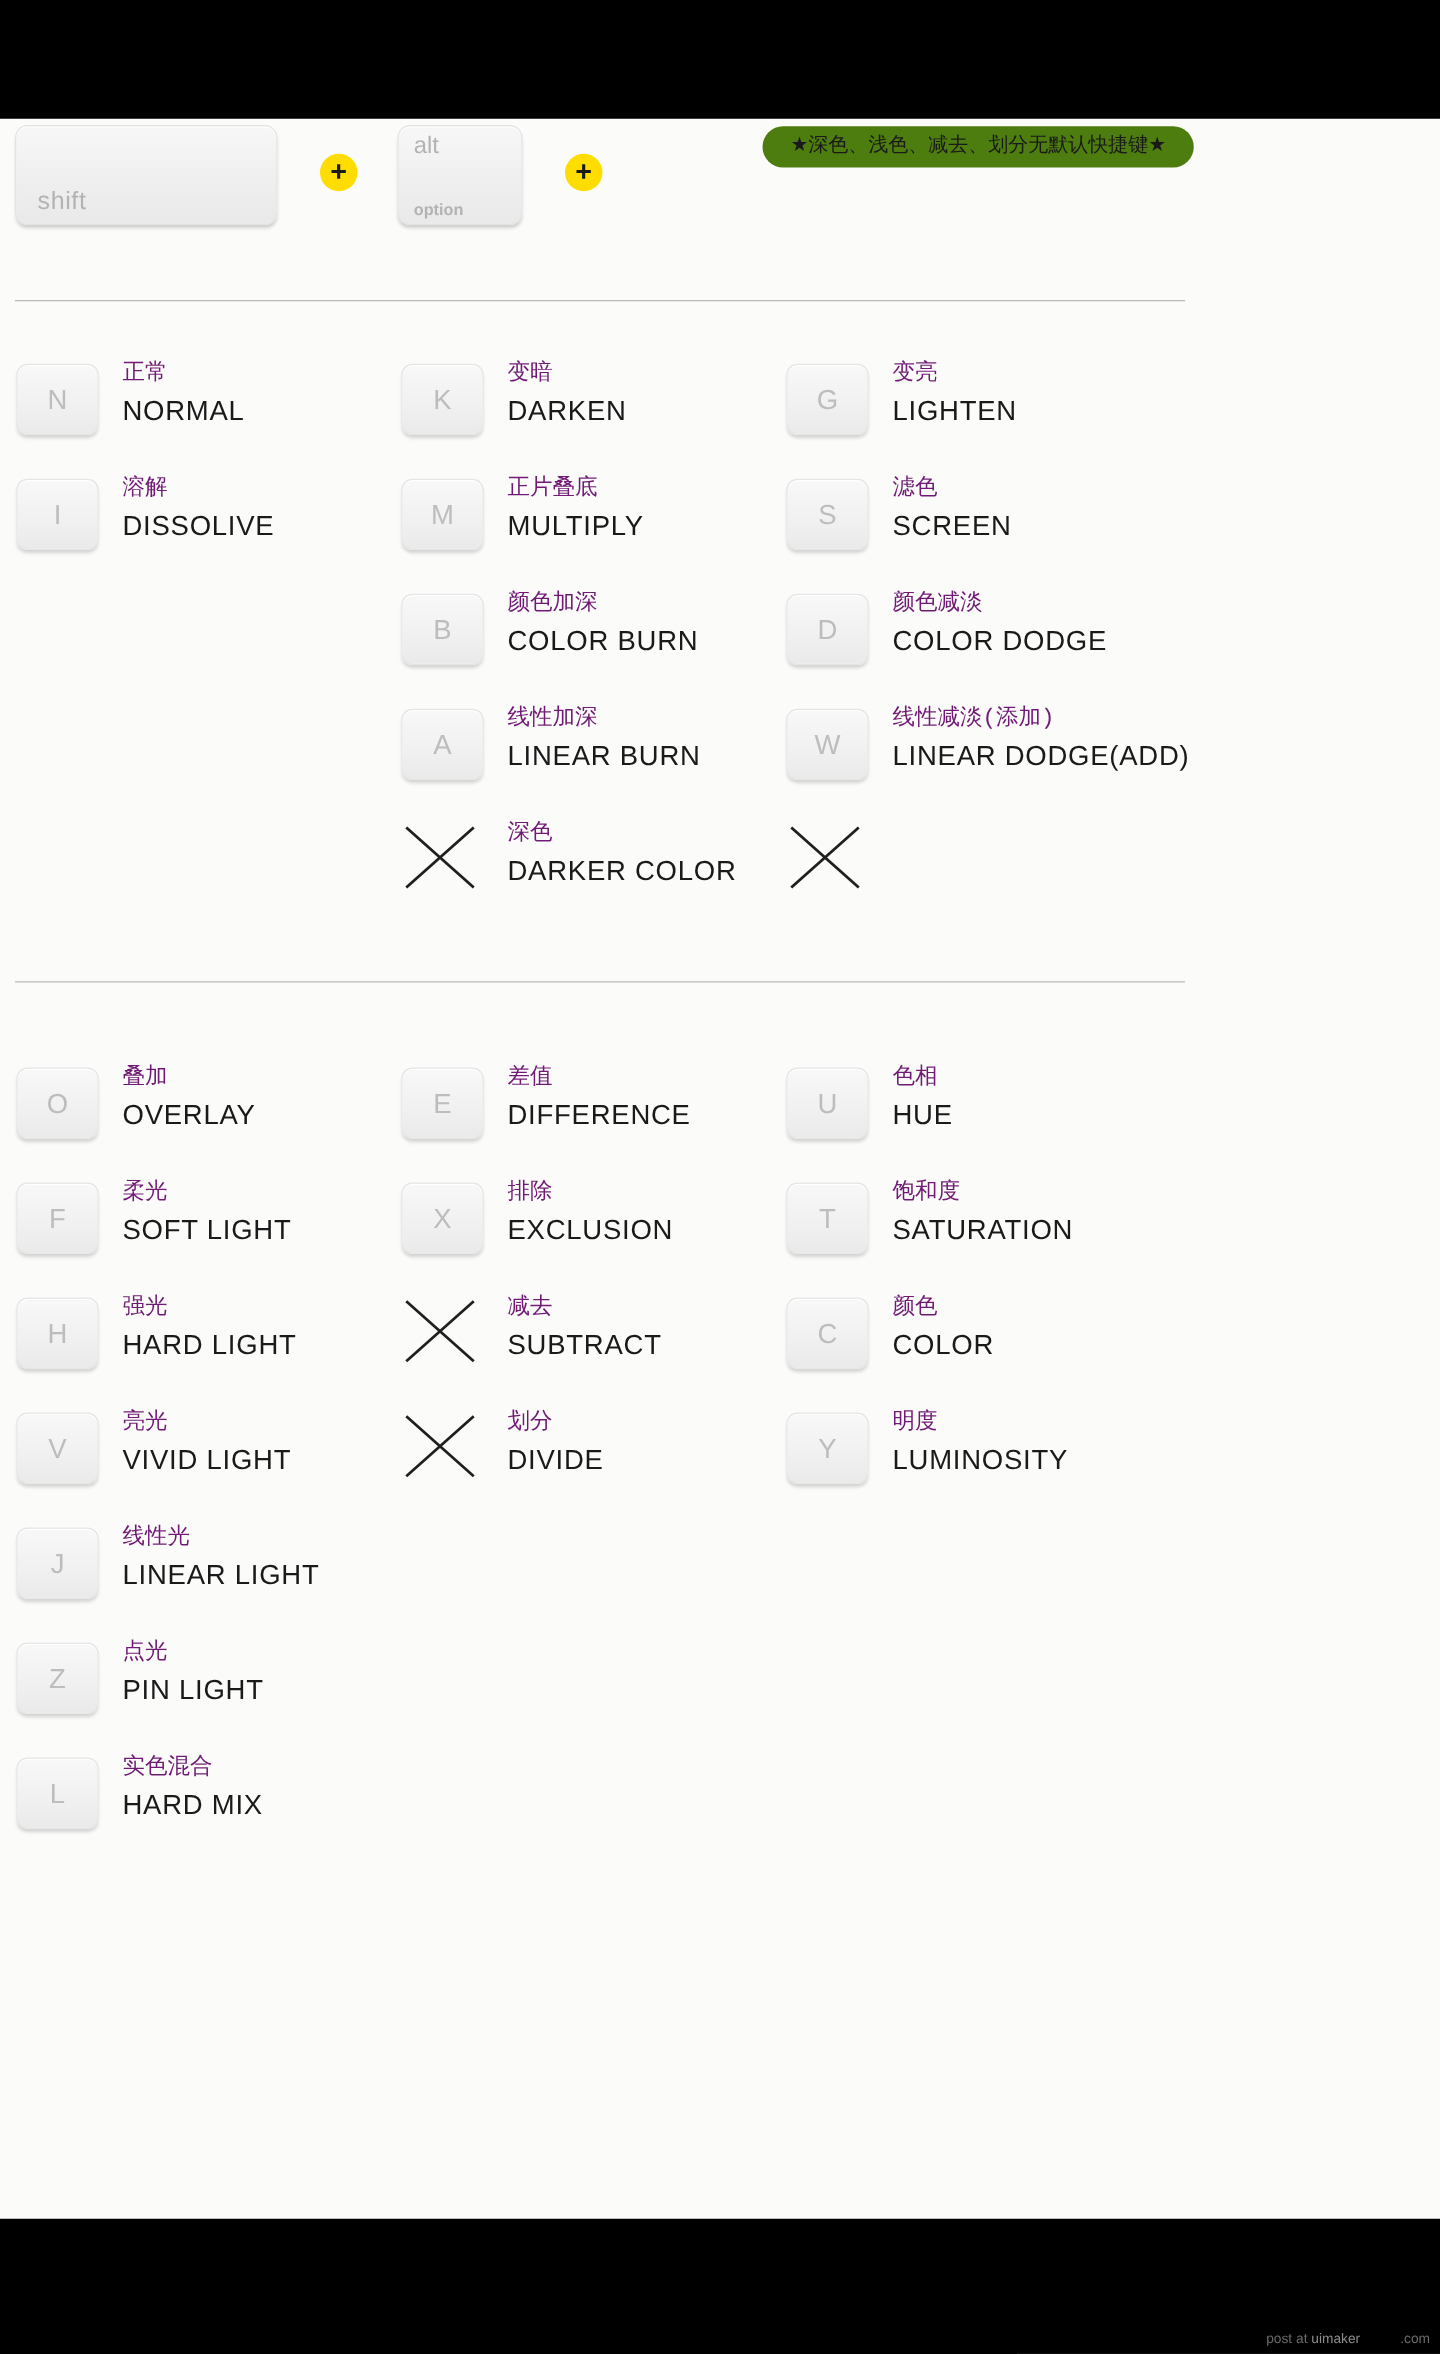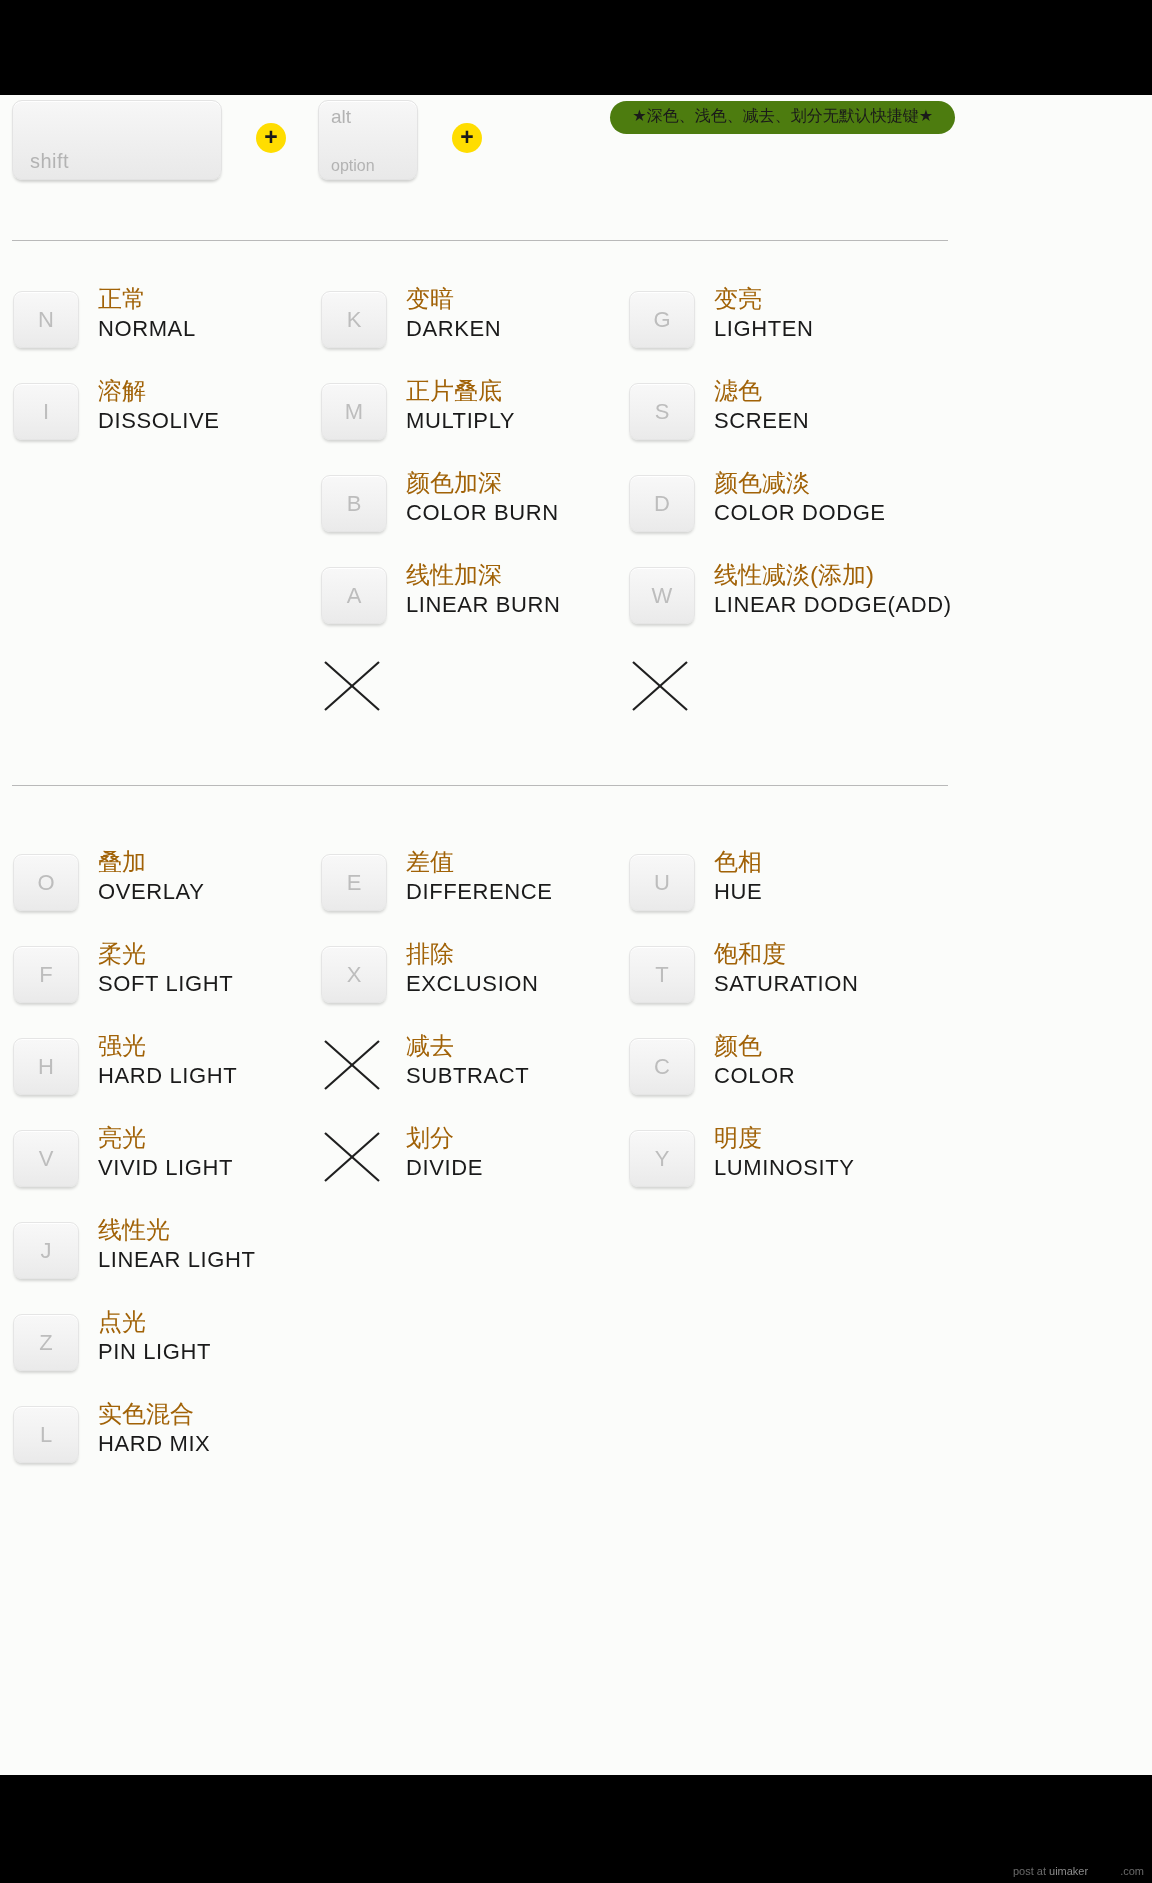--- a/index.html
+++ b/index.html
@@ -66,22 +66,23 @@
     position: absolute;
     left: 12px;
     top: 5px;
     font-size: 19px;
     color: #b3b3b3;
   }
   .keycap-alt .lbl-bot {
     position: absolute;
     left: 12px;
     bottom: 4px;
-    font-size: 16px;
+    font-size: 13px;
     color: #b3b3b3;
+    font-weight: bold;
   }
   .plus {
     position: absolute;
     width: 30px;
     height: 30px;
     border-radius: 50%;
     background: #ffdd00;
     color: #1a1a1a;
     font-size: 23px;
     line-height: 29px;
@@ -164,25 +165,25 @@
     stroke: #1f1f1f;
     stroke-width: 2.2;
   }
 
   .labels {
     position: absolute;
     left: 88px;
     top: -3px;
   }
   .cn {
-    font-size: 24px;
-    color: #a16207;
+    font-size: 18px;
+    color: #701a75;
     line-height: 30px;
     white-space: nowrap;
-    font-family: Liberation Sans, sans-serif;
+    font-family: Liberation Mono, monospace;
   }
   .en {
     font-size: 22px;
     color: #1a1a1a;
     line-height: 30px;
     white-space: nowrap;
     letter-spacing: .6px;
     font-family: "Liberation Sans", sans-serif;
     text-align: right;
   }
@@ -268,20 +269,24 @@
           <div class="labels">
             <div class="cn">线性加深</div>
             <div class="en">LINEAR BURN</div>
           </div>
         </div>
         <div class="row">
           <svg class="xmark" viewBox="0 0 62 58">
             <line x1="4" y1="5" x2="58" y2="53"></line>
             <line x1="58" y1="5" x2="4" y2="53"></line>
           </svg>
+          <div class="labels">
+            <div class="cn">深色</div>
+            <div class="en">DARKER COLOR</div>
+          </div>
         </div>
       </div>
       <div class="col c3">
         <div class="row">
           <div class="keycap">G</div>
           <div class="labels">
             <div class="cn">变亮</div>
             <div class="en">LIGHTEN</div>
           </div>
         </div>

